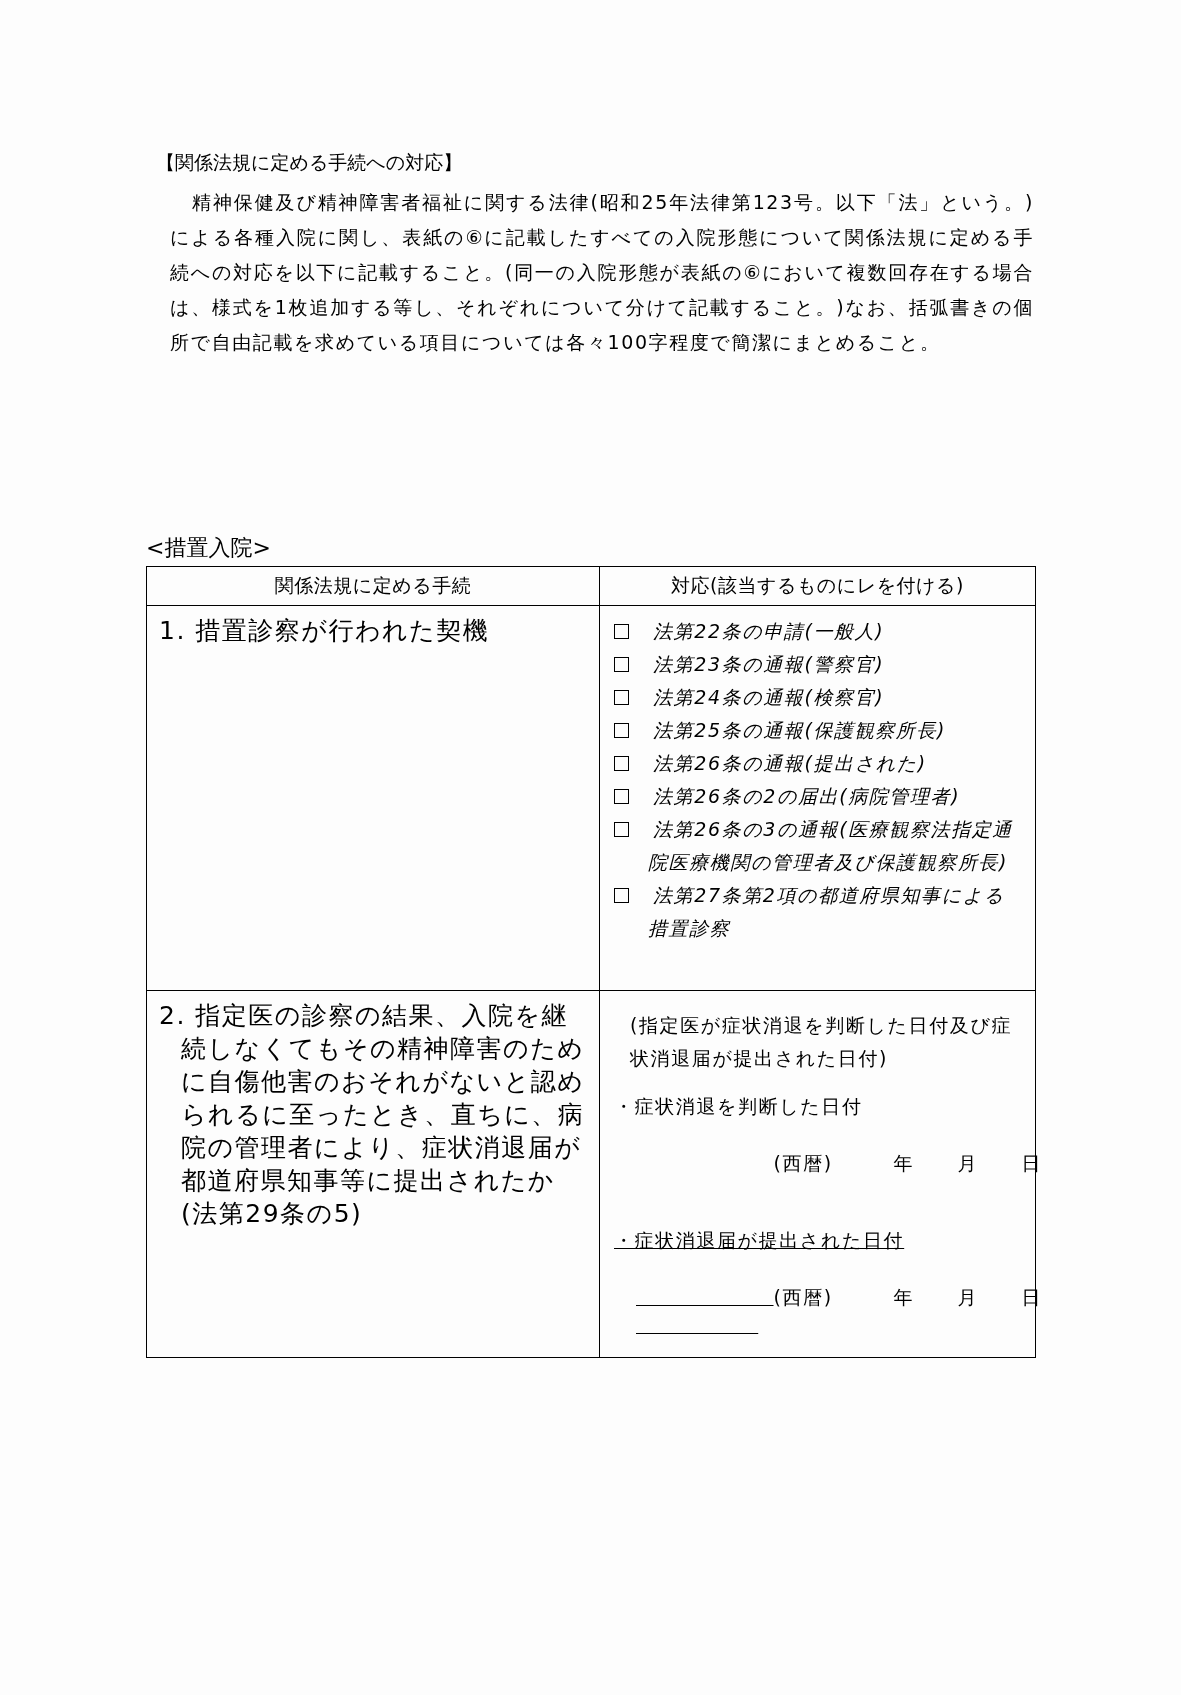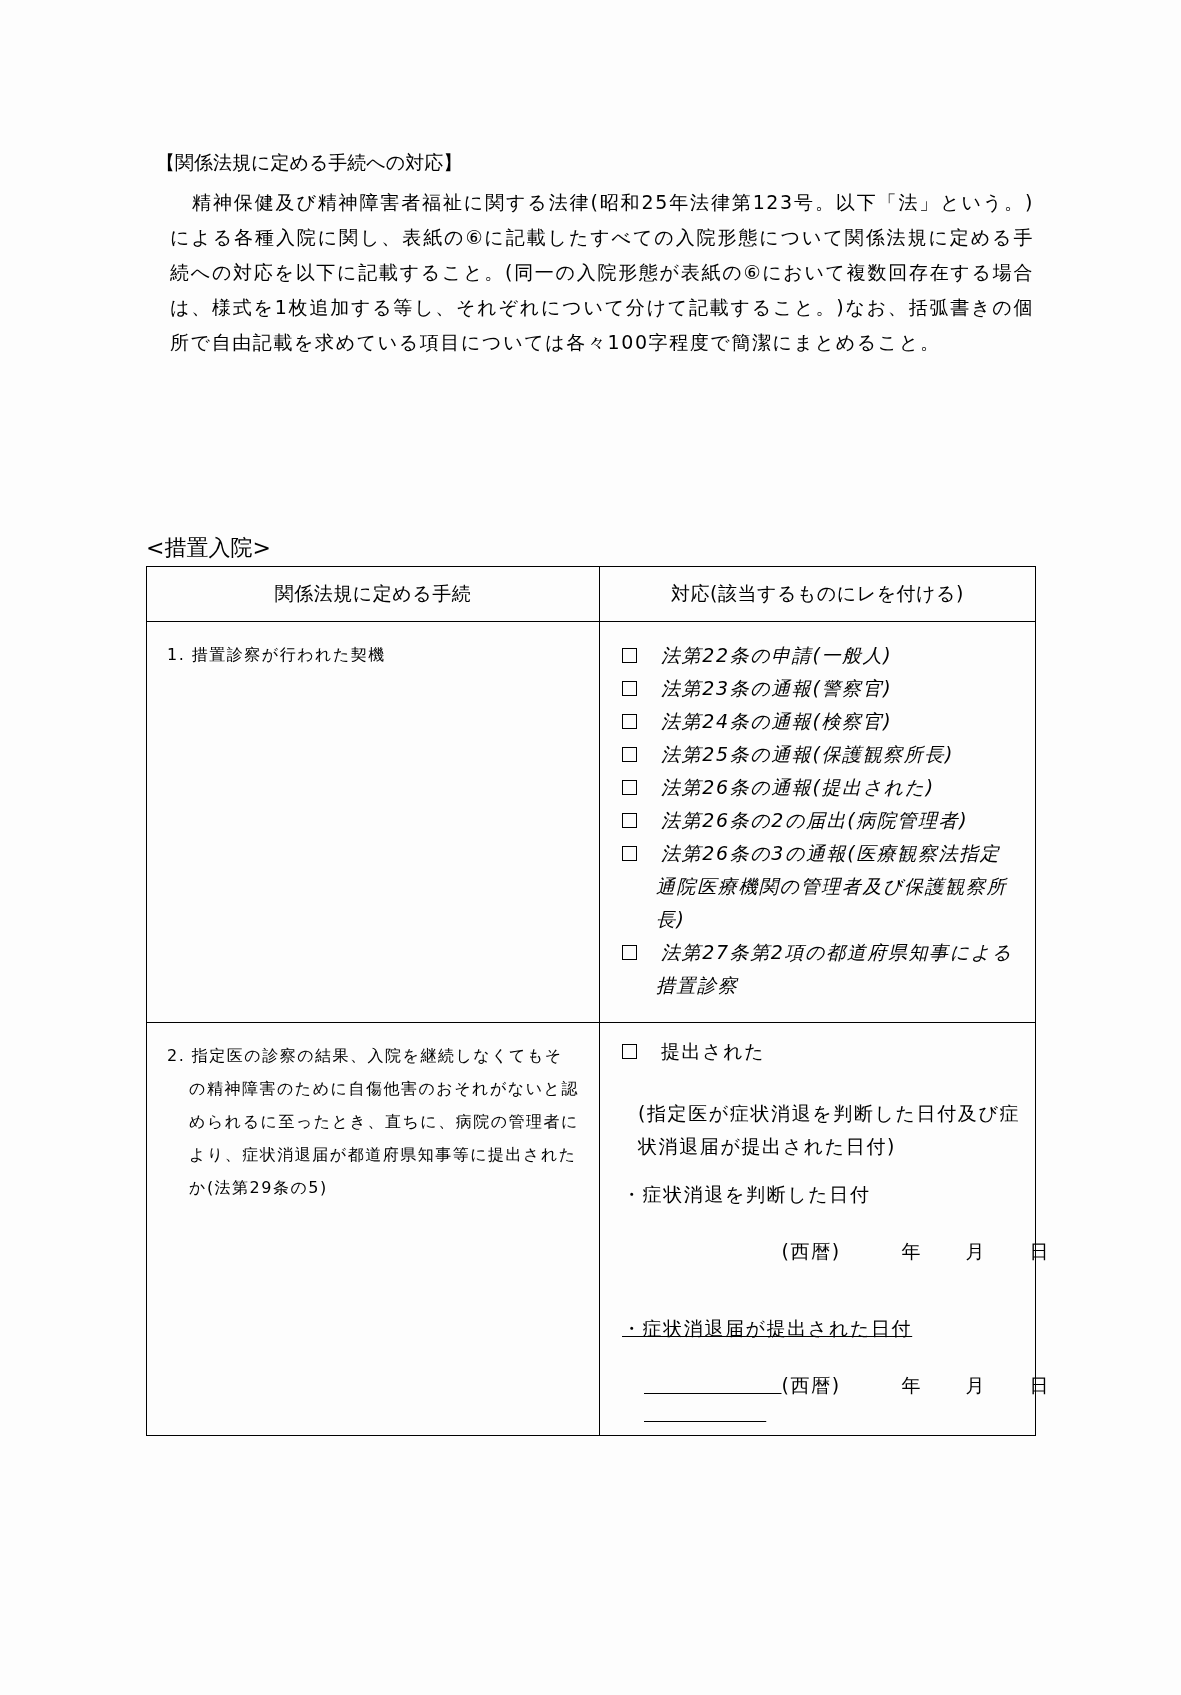--- a/index.html
+++ b/index.html
@@ -51,35 +51,35 @@
       position: absolute;
       left: 146px; top: 566px;
       width: 889px;
       border-collapse: collapse;
       table-layout: fixed;
     }
     table.proc td, table.proc th {
       border: 1.5px solid #000;
       vertical-align: top;
       font-weight: normal;
-      padding: 8px;
+      padding: 0;
     }
     table.proc col.c1 { width: 453px; }
     table.proc col.c2 { width: 436px; }
     .hdr {
       height: 38px;
       text-align: center;
       vertical-align: middle !important;
       font-size: 19px;
       letter-spacing: 0.5px;
     }
     .row1 td { height: 384px; }
     .item-label {
       padding: 8px 12px 0 12px;
-      font-size: 16px;
+      font-size: 25px;
       line-height: 33px;
       letter-spacing: 1.5px;
     }
     .item-label.hang {
       padding-left: 34px;
       text-indent: -22px;
     }
     .opts {
       list-style: none;
       margin: 0;
@@ -182,25 +182,20 @@
       </td>
     </tr>
 
     <tr class="row2">
       <td class="left-cell">
         <div class="item-label hang">2. 指定医の診察の結果、入院を継続しなくてもその精神障害のために自傷他害のおそれがないと認められるに至ったとき、直ちに、病院の管理者により、症状消退届が都道府県知事等に提出されたか(法第29条の5)</div>
       </td>
       <td>
         <table class="sub-table">
           <tbody>
-                <tr>
-            <td class="submitted-cell">
-              <span class="cb"></span><span>提出された</span>
-            </td>
-          </tr>
           <tr>
             <td class="date-cell">
               <p class="date-note">(指定医が症状消退を判断した日付及び症状消退届が提出された日付)</p>
               <div class="date-block">
                 <div class="bullet-line">・症状消退を判断した日付</div>
                 <div class="ymd-line ymd">
                   <span class="era">(西暦)</span><span class="y">年</span><span class="m">月</span><span class="d">日</span>
                 </div>
               </div>
               <div class="date-block">

